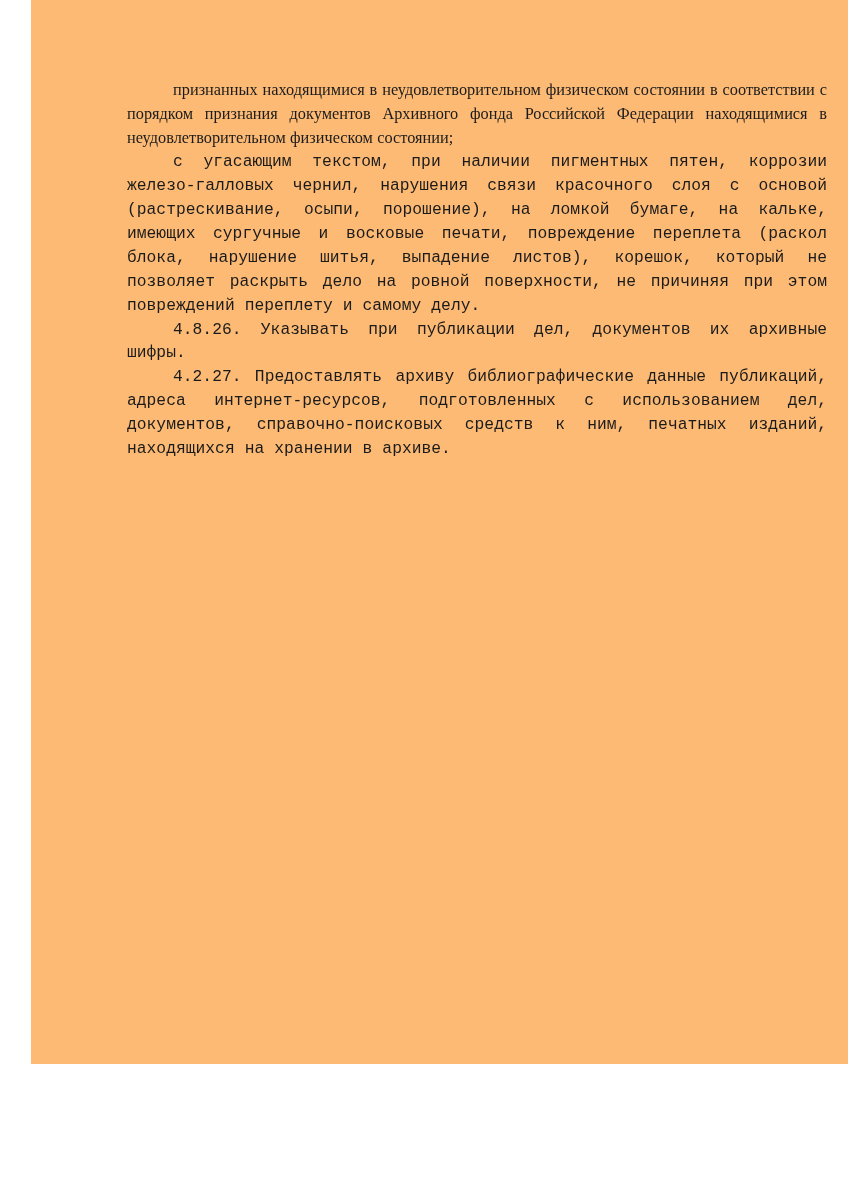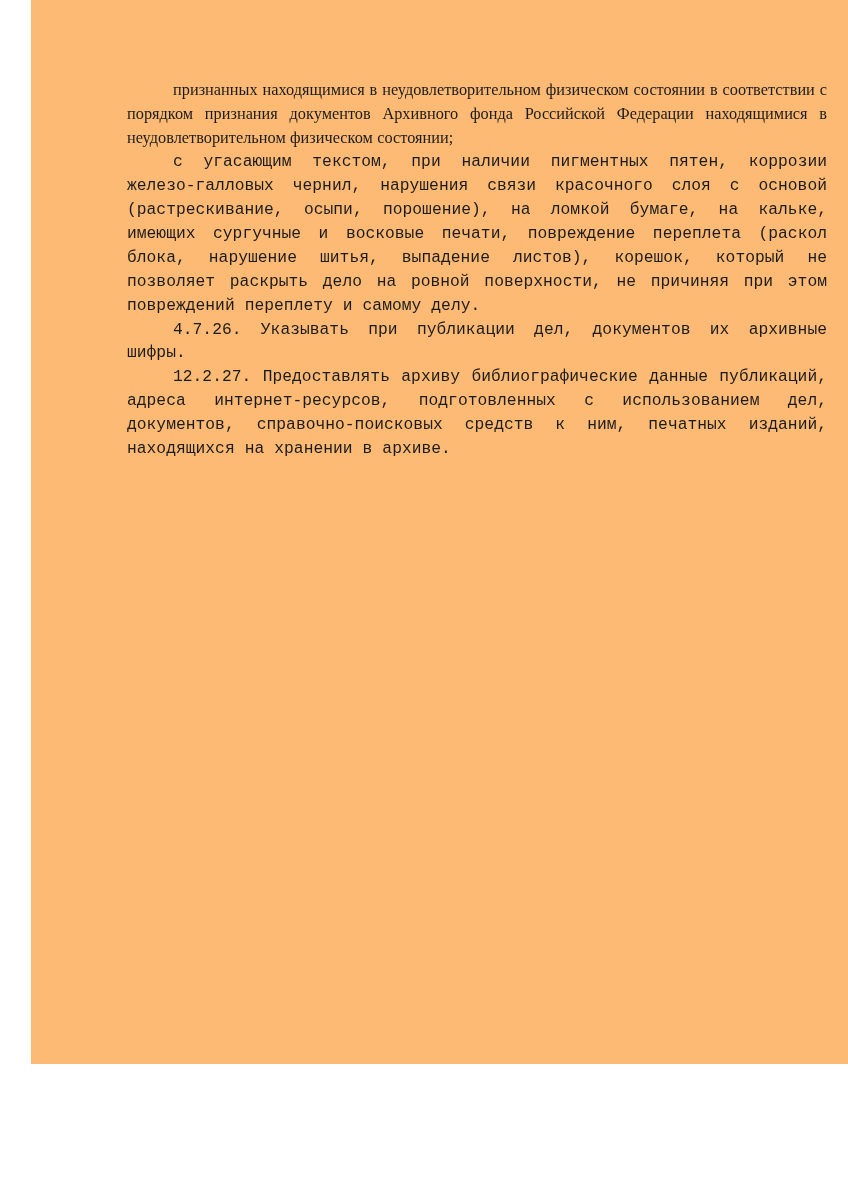--- a/index.html
+++ b/index.html
@@ -46,16 +46,16 @@
     word-spacing: 0.2px;
   }
 </style>
 </head>
 <body>
 
 <div class="page">
   <div class="text-block">
     <p class="para">признанных находящимися в неудовлетворительном физическом состоянии в соответствии с порядком признания документов Архивного фонда Российской Федерации находящимися в неудовлетворительном физическом состоянии;</p>
     <p class="para">с угасающим текстом, при наличии пигментных пятен, коррозии железо-галловых чернил, нарушения связи красочного слоя с основой (растрескивание, осыпи, порошение), на ломкой бумаге, на кальке, имеющих сургучные и восковые печати, повреждение переплета (раскол блока, нарушение шитья, выпадение листов), корешок, который не позволяет раскрыть дело на ровной поверхности, не причиняя при этом повреждений переплету и самому делу.</p>
-    <p class="para">4.7.26. Указывать при публикации дел, документов их архивные шифры.</p>
-    <p class="para">12.2.27. Предоставлять архиву библиографические данные публикаций, адреса интернет-ресурсов, подготовленных с использованием дел, документов, справочно-поисковых средств к ним, печатных изданий, находящихся на хранении в архиве.</p>
+    <p class="para">4.8.26. Указывать при публикации дел, документов их архивные шифры.</p>
+    <p class="para">4.2.27. Предоставлять архиву библиографические данные публикаций, адреса интернет-ресурсов, подготовленных с использованием дел, документов, справочно-поисковых средств к ним, печатных изданий, находящихся на хранении в архиве.</p>
   </div>
 </div>
 
 </body></html>

